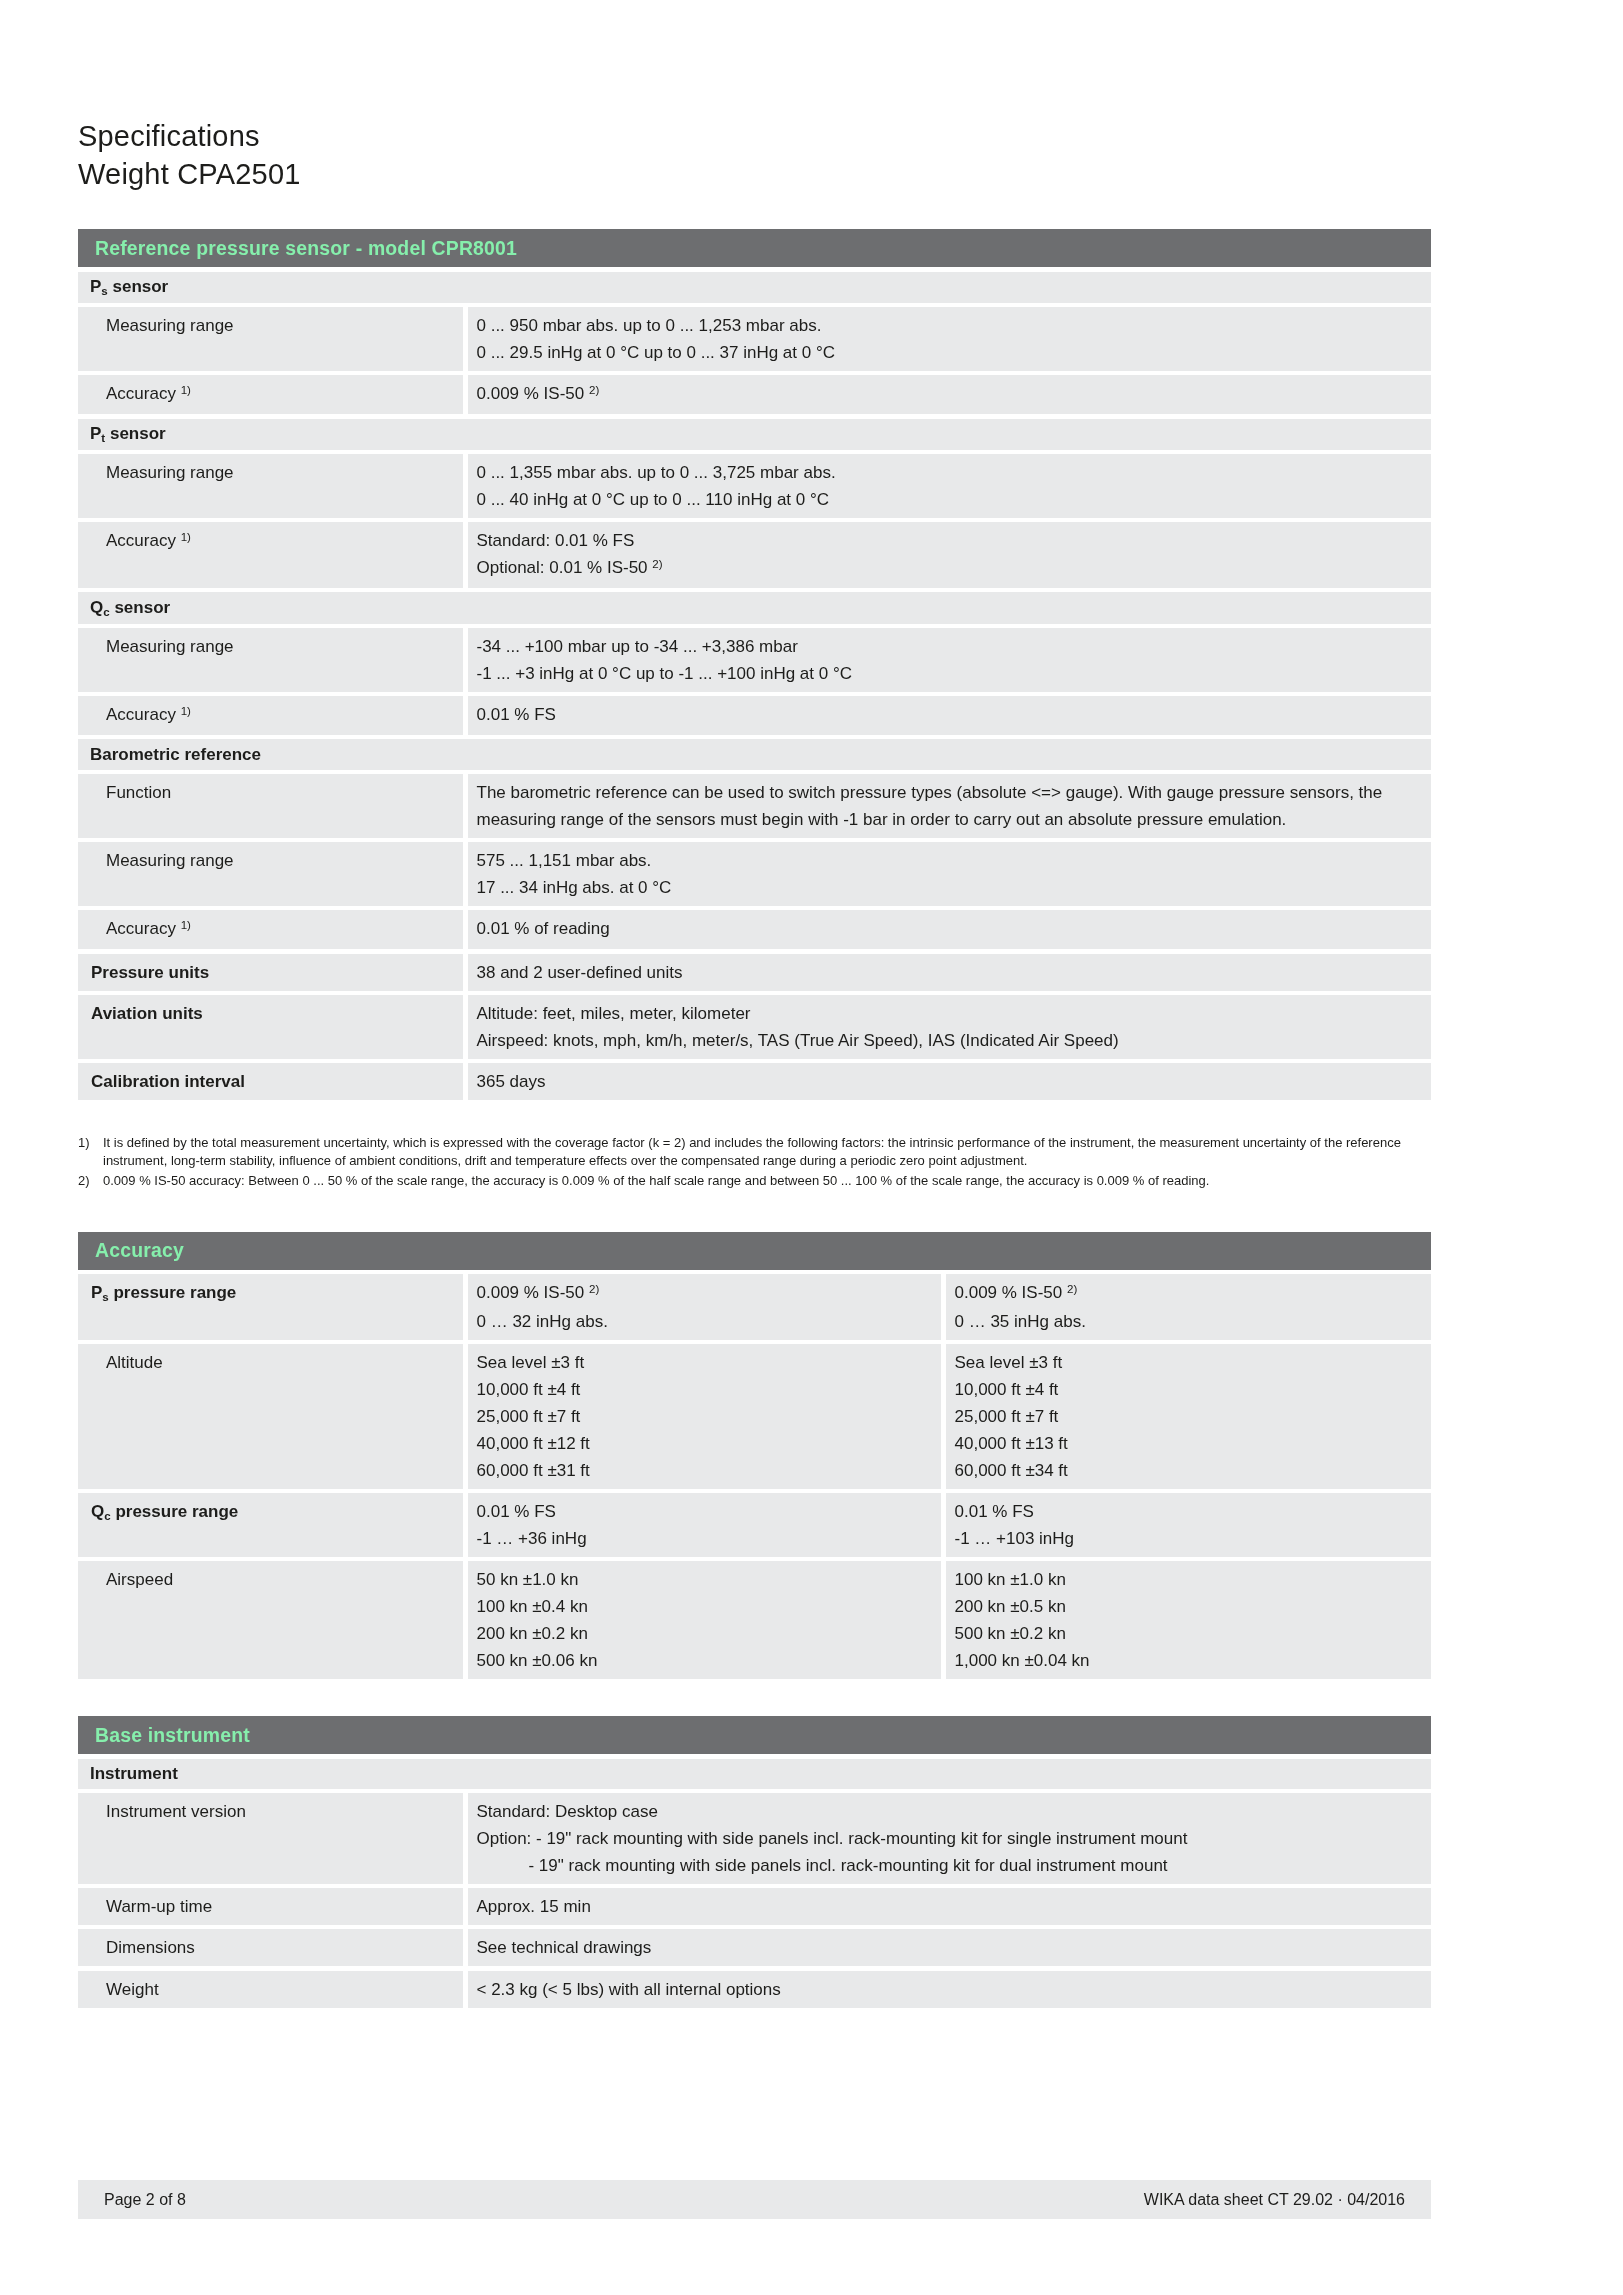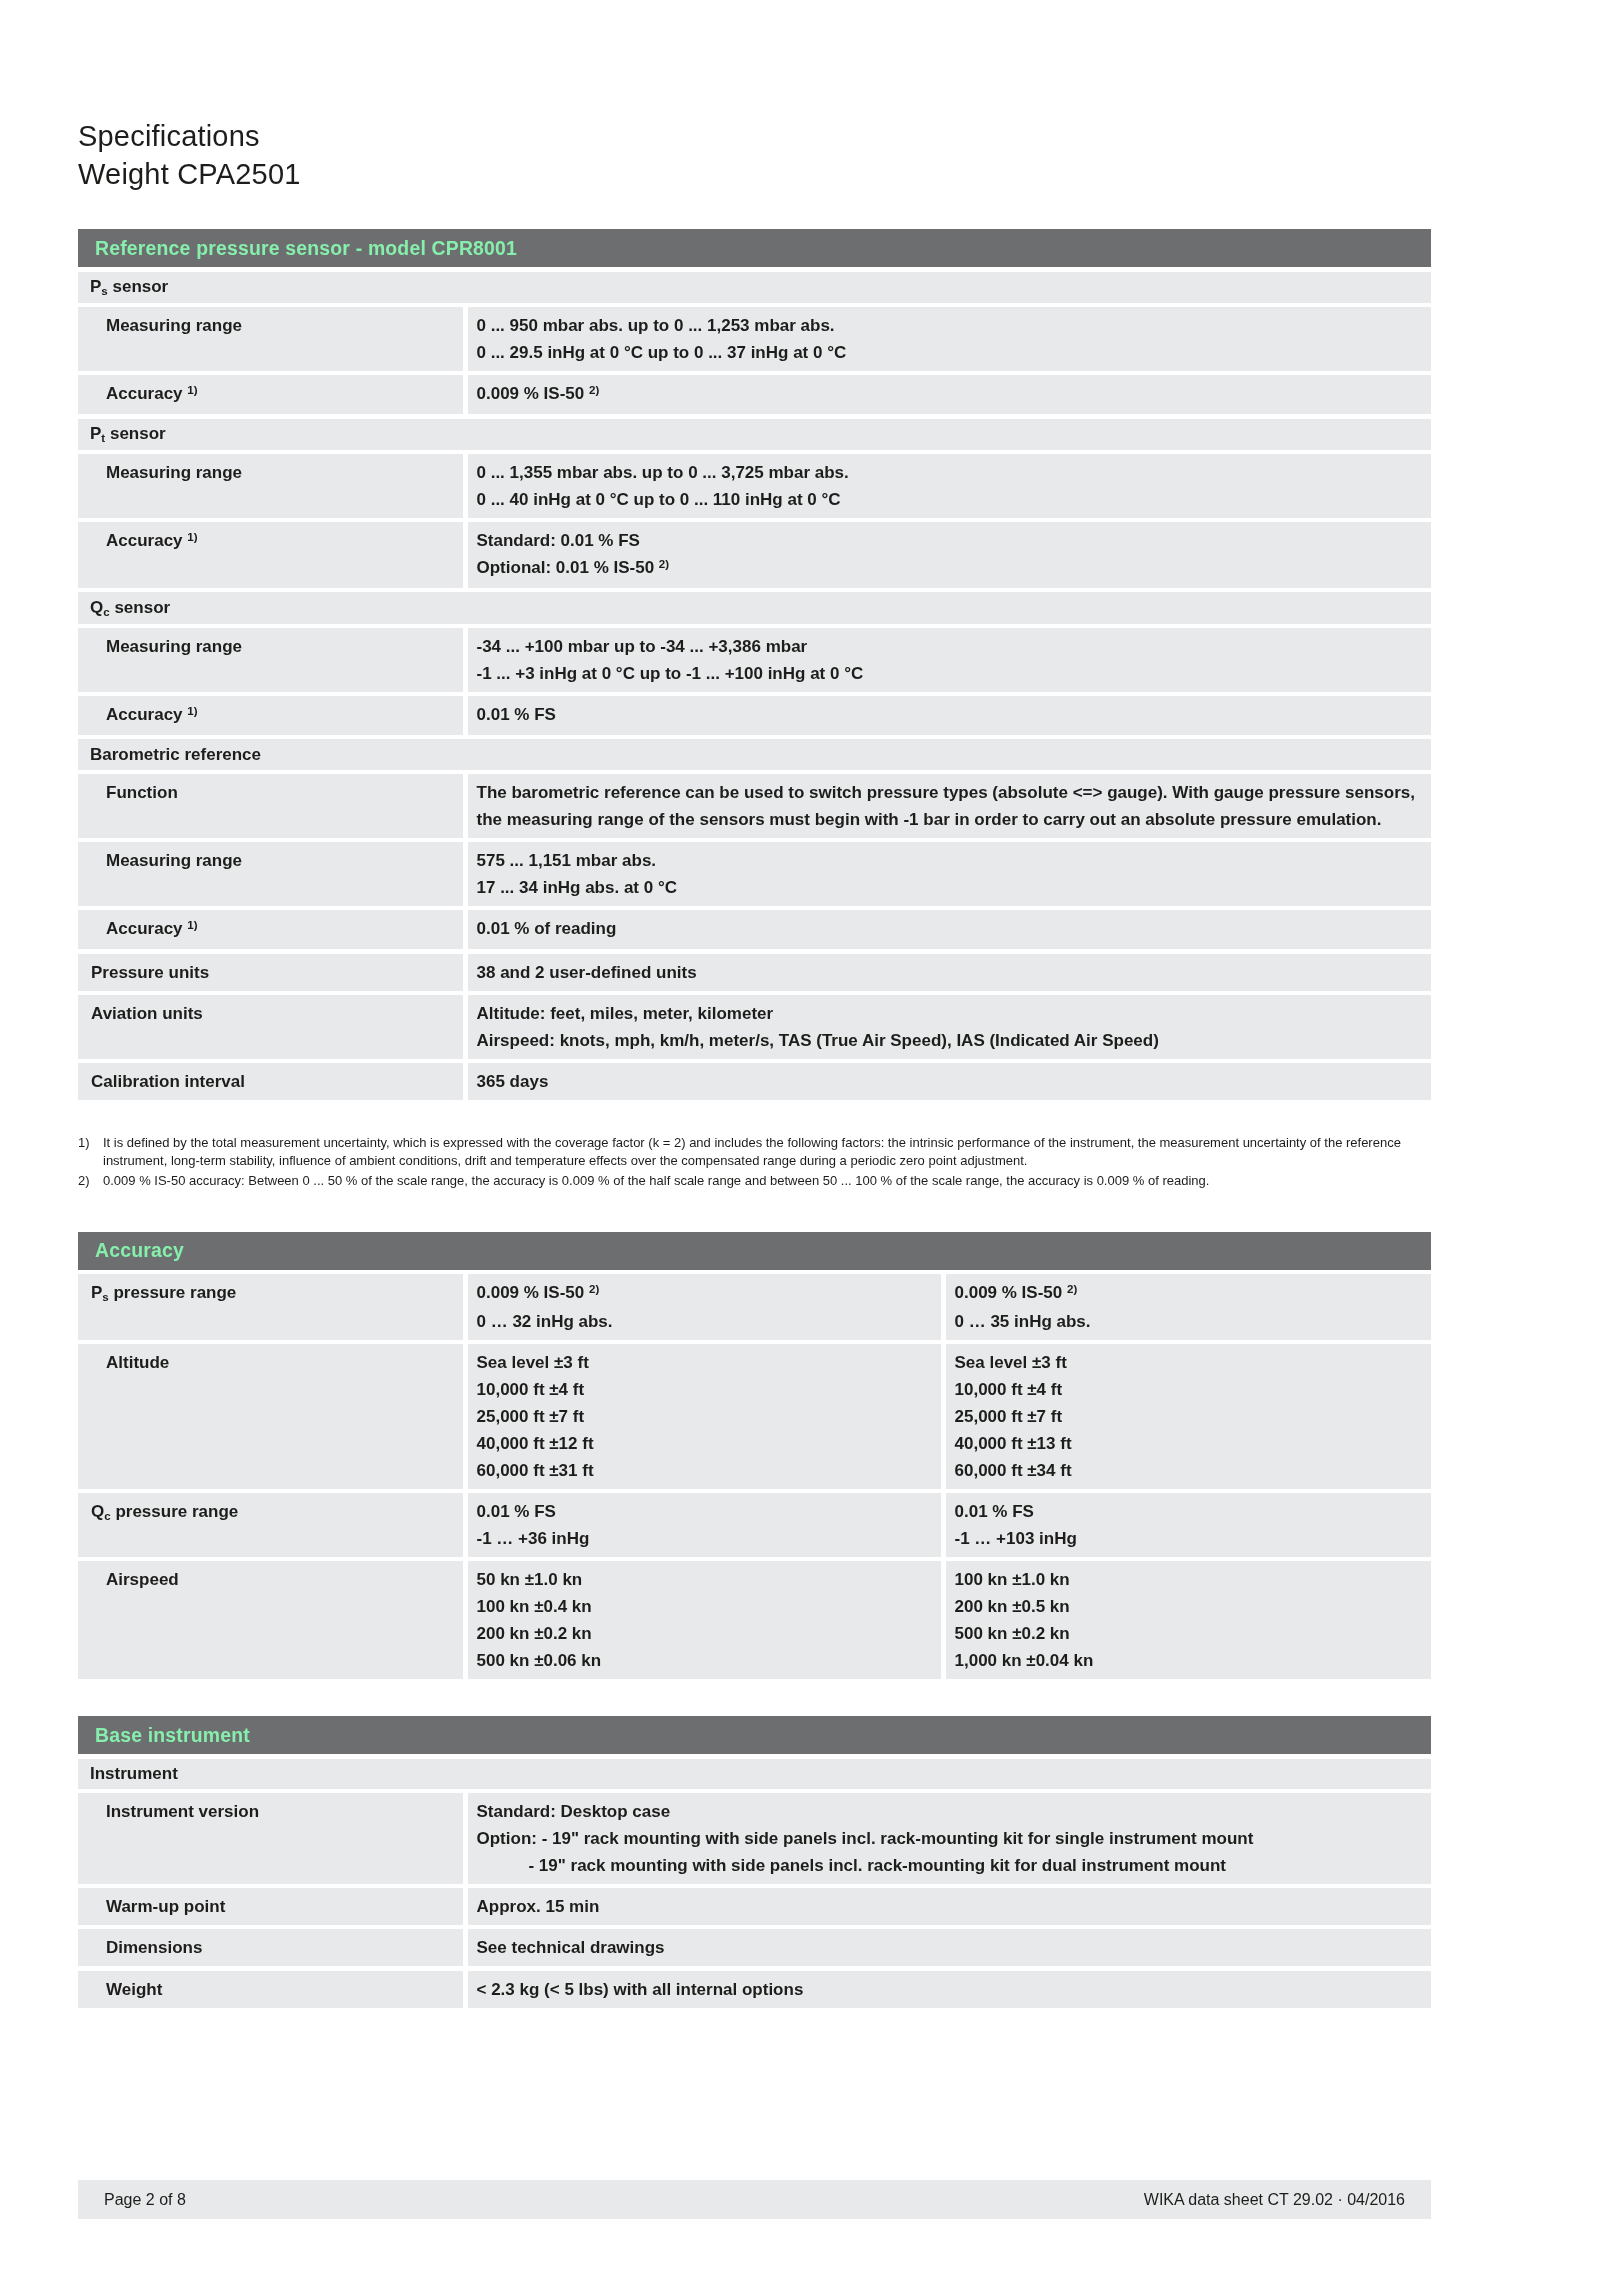--- a/index.html
+++ b/index.html
@@ -38,21 +38,20 @@
     letter-spacing: 0.2px;
   }
   .trow { display: grid; column-gap: 5px; }
   .cols-2 { grid-template-columns: 385px 1fr; }
   .cols-3 { grid-template-columns: 385px 473px 1fr; }
   .cell {
     background: #e8e9ea;
     font-size: 17px;
     line-height: 27px;
     padding: 5px 10px 5px 8.5px;
-    font-weight: bold;
   }
   .cell.label { padding-left: 28px; }
   .cell.label.strong { font-weight: bold; padding-left: 13px; }
   .cell.section-cell {
     grid-column: 1 / -1;
     font-weight: bold;
     line-height: 22px;
     padding: 4.2px 10px 4.2px 12px;
   }
   sub { font-size: 68%; vertical-align: baseline; position: relative; top: 0.28em; }
@@ -183,21 +182,21 @@
   <div class="tbl tbl-2">
       <div class="tbl-header">Base instrument</div>
       <div class="trow cols-2">
         <div class="cell section-cell">Instrument</div>
       </div>
       <div class="trow cols-2">
         <div class="cell label">Instrument version</div>
         <div class="cell value">Standard: Desktop case<br>Option: - 19" rack mounting with side panels incl. rack-mounting kit for single instrument mount<br>&nbsp;&nbsp;&nbsp;&nbsp;&nbsp;&nbsp;&nbsp;&nbsp;&nbsp;&nbsp;&nbsp;- 19" rack mounting with side panels incl. rack-mounting kit for dual instrument mount</div>
       </div>
       <div class="trow cols-2">
-        <div class="cell label">Warm-up point</div>
+        <div class="cell label">Warm-up time</div>
         <div class="cell value">Approx. 15 min</div>
       </div>
       <div class="trow cols-2">
         <div class="cell label">Dimensions</div>
         <div class="cell value">See technical drawings</div>
       </div>
       <div class="trow cols-2">
         <div class="cell label">Weight</div>
         <div class="cell value">&lt; 2.3 kg (&lt; 5 lbs) with all internal options</div>
       </div>

